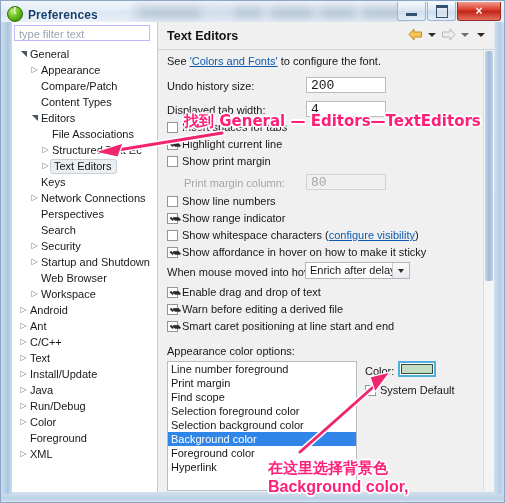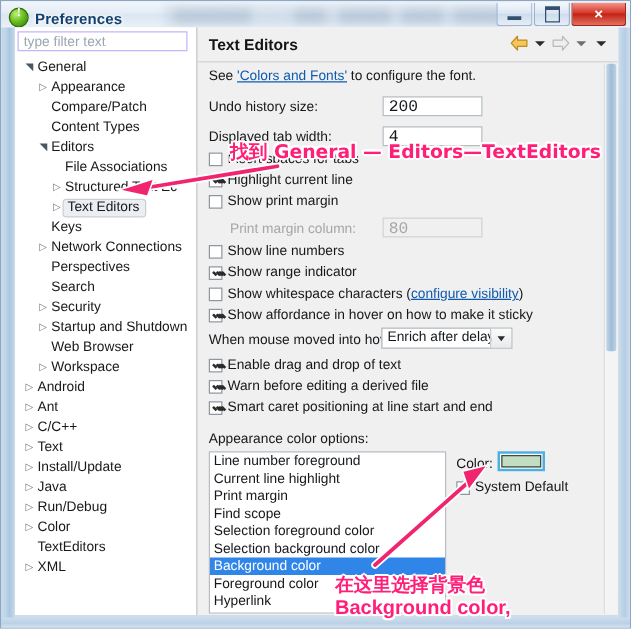--- a/index.html
+++ b/index.html
@@ -349,21 +349,21 @@
             <span class="tlabel">Run/Debug</span>
           </div>
           <div class="tnode">
             <span style="display: inline-block; flex: 0 0 auto; width: 6px;"></span>
             <span class="arrow">▷</span>
             <span class="tlabel">Color</span>
           </div>
           <div class="tnode">
             <span style="display: inline-block; flex: 0 0 auto; width: 6px;"></span>
             <span class="arrow"></span>
-            <span class="tlabel">TextEditors</span>
+            <span class="tlabel">Foreground</span>
           </div>
           <div class="tnode">
             <span style="display: inline-block; flex: 0 0 auto; width: 6px;"></span>
             <span class="arrow">▷</span>
             <span class="tlabel">XML</span>
           </div>
         </div>
     </div>
 
     <div class="right-panel">
@@ -439,21 +439,20 @@
         <div class="cb on" style="left:9px;top:253px;"></div>
         <div class="row" style="left:24px;top:252px;">Warn before editing a derived file</div>
 
         <div class="cb on" style="left:9px;top:270px;"></div>
         <div class="row" style="left:24px;top:269px;">Smart caret positioning at line start and end</div>
 
         <div class="row" style="left:9px;top:294px;">Appearance color options:</div>
 
         <div class="listbox" style="left:9px;top:310px;width:190px;height:130px;" id="colorlist">
             <div class="litem">Line number foreground</div>
-            <div class="litem">Current line highlight</div>
             <div class="litem">Print margin</div>
             <div class="litem">Find scope</div>
             <div class="litem">Selection foreground color</div>
             <div class="litem">Selection background color</div>
             <div class="litem sel">Background color</div>
             <div class="litem">Foreground color</div>
             <div class="litem">Hyperlink</div>
           </div>
 
         <div class="row" style="left:207px;top:314px;">Color:</div>

